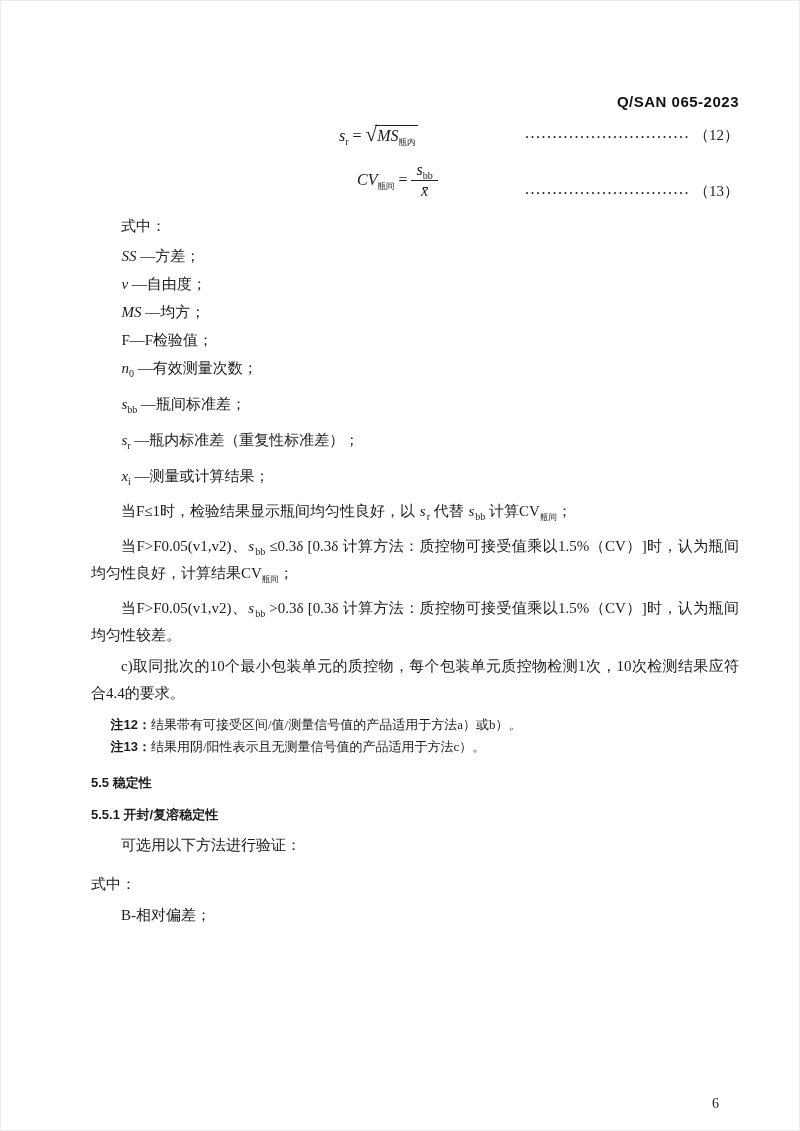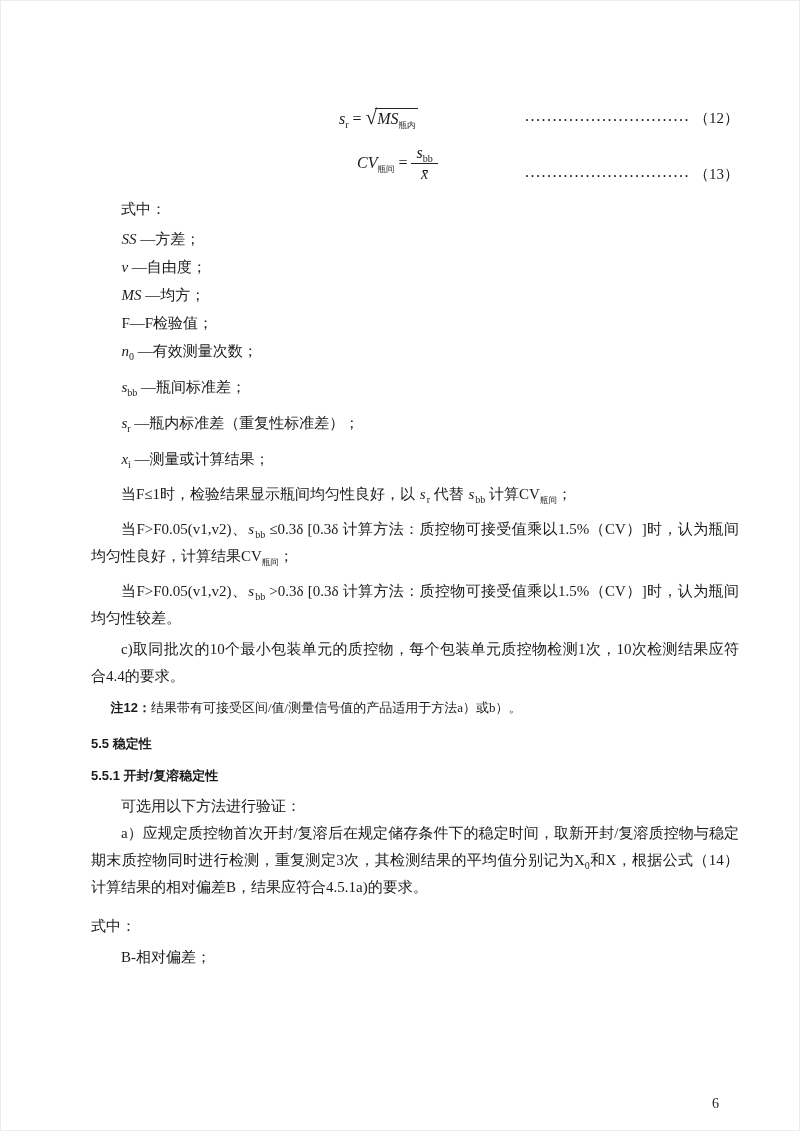--- a/index.html
+++ b/index.html
@@ -48,20 +48,21 @@
   .hd { font-family:"Liberation Sans","DejaVu Sans",sans-serif; font-size:13px; font-weight:bold; margin:16px 0 0; }
   .hd.lvl3 { margin-top:14px; }
   .pagenum { position:absolute; right:80px; bottom:18px; font-size:14px; color:#222; }
 </style>
 </head>
 <body>
 
 <div class="page">
   <div class="content">
 
+    <div class="doc-header">Q/SAN 065-2023</div>
 
     <div class="eq-row" id="eq12-row">
       <span class="formula"><i>s</i><sub>r</sub><span class="eq-sign">=</span><span class="rad-sign">√</span><span class="radicand"><i>MS</i><sub class="cn">瓶内</sub></span></span>
       <span class="leader">······························</span>
       <span class="eq-num">（12）</span>
     </div>
 
     <div class="eq-row" id="eq13-row">
       <span class="formula"><i>CV</i><sub class="cn">瓶间</sub><span class="eq-sign">=</span><span class="frac"><span class="fnum"><i>s</i><sub>bb</sub></span><span class="fden"><i>x̄</i></span></span></span>
       <span class="leader">······························</span>
@@ -84,27 +85,27 @@
     <p class="para mt"><span>当F≤1时，检验结果显示瓶间均匀性良好，以 </span><i class="msym">s</i><sub>r</sub><span> 代替 </span><i class="msym">s</i><sub>bb</sub><span> 计算CV</span><sub class="cn">瓶间</sub><span>；</span></p>
 
 
     <p class="para mt"><span>当F&gt;F0.05(v1,v2)、</span><i class="msym">s</i><sub>bb</sub><span> ≤0.3δ [0.3δ 计算方法：质控物可接受值乘以1.5%（CV）]时，认为瓶间均匀性良好，计算结果CV</span><sub class="cn">瓶间</sub><span>；</span></p>
 
     <p class="para mt"><span>当F&gt;F0.05(v1,v2)、</span><i class="msym">s</i><sub>bb</sub><span> &gt;0.3δ [0.3δ 计算方法：质控物可接受值乘以1.5%（CV）]时，认为瓶间均匀性较差。</span></p>
 
     <p class="para mt-sm">c)取同批次的10个最小包装单元的质控物，每个包装单元质控物检测1次，10次检测结果应符合4.4的要求。</p>
 
     <p class="note mt"><b>注12：</b><span>结果带有可接受区间/值/测量信号值的产品适用于方法a）或b）。</span></p>
+    <p class="note"><b>注13：</b><span>结果用阴/阳性表示且无测量信号值的产品适用于方法c）。</span></p>
 
     <h3 class="hd">5.5 稳定性</h3>
     <h3 class="hd lvl3">5.5.1 开封/复溶稳定性</h3>
 
     <p class="para mt">可选用以下方法进行验证：</p>
 
-    <p class="para"><span>a）应规定质控物首次开封/复溶后在规定储存条件下的稳定时间，取新开封/复溶质控物与稳定期末质控物同时进行检测，重复测定3次，其检测结果的平均值分别记为X</span><sub>0</sub><span>和X，根据公式（14）计算结果的相对偏差B，结果应符合4.5.1a)的要求。</span></p>
 
 
     <p class="shizhong">式中：</p>
     <p class="para mt-sm">B-相对偏差；</p>
 
   </div>
 
   <div class="pagenum">6</div>
 </div>
 

